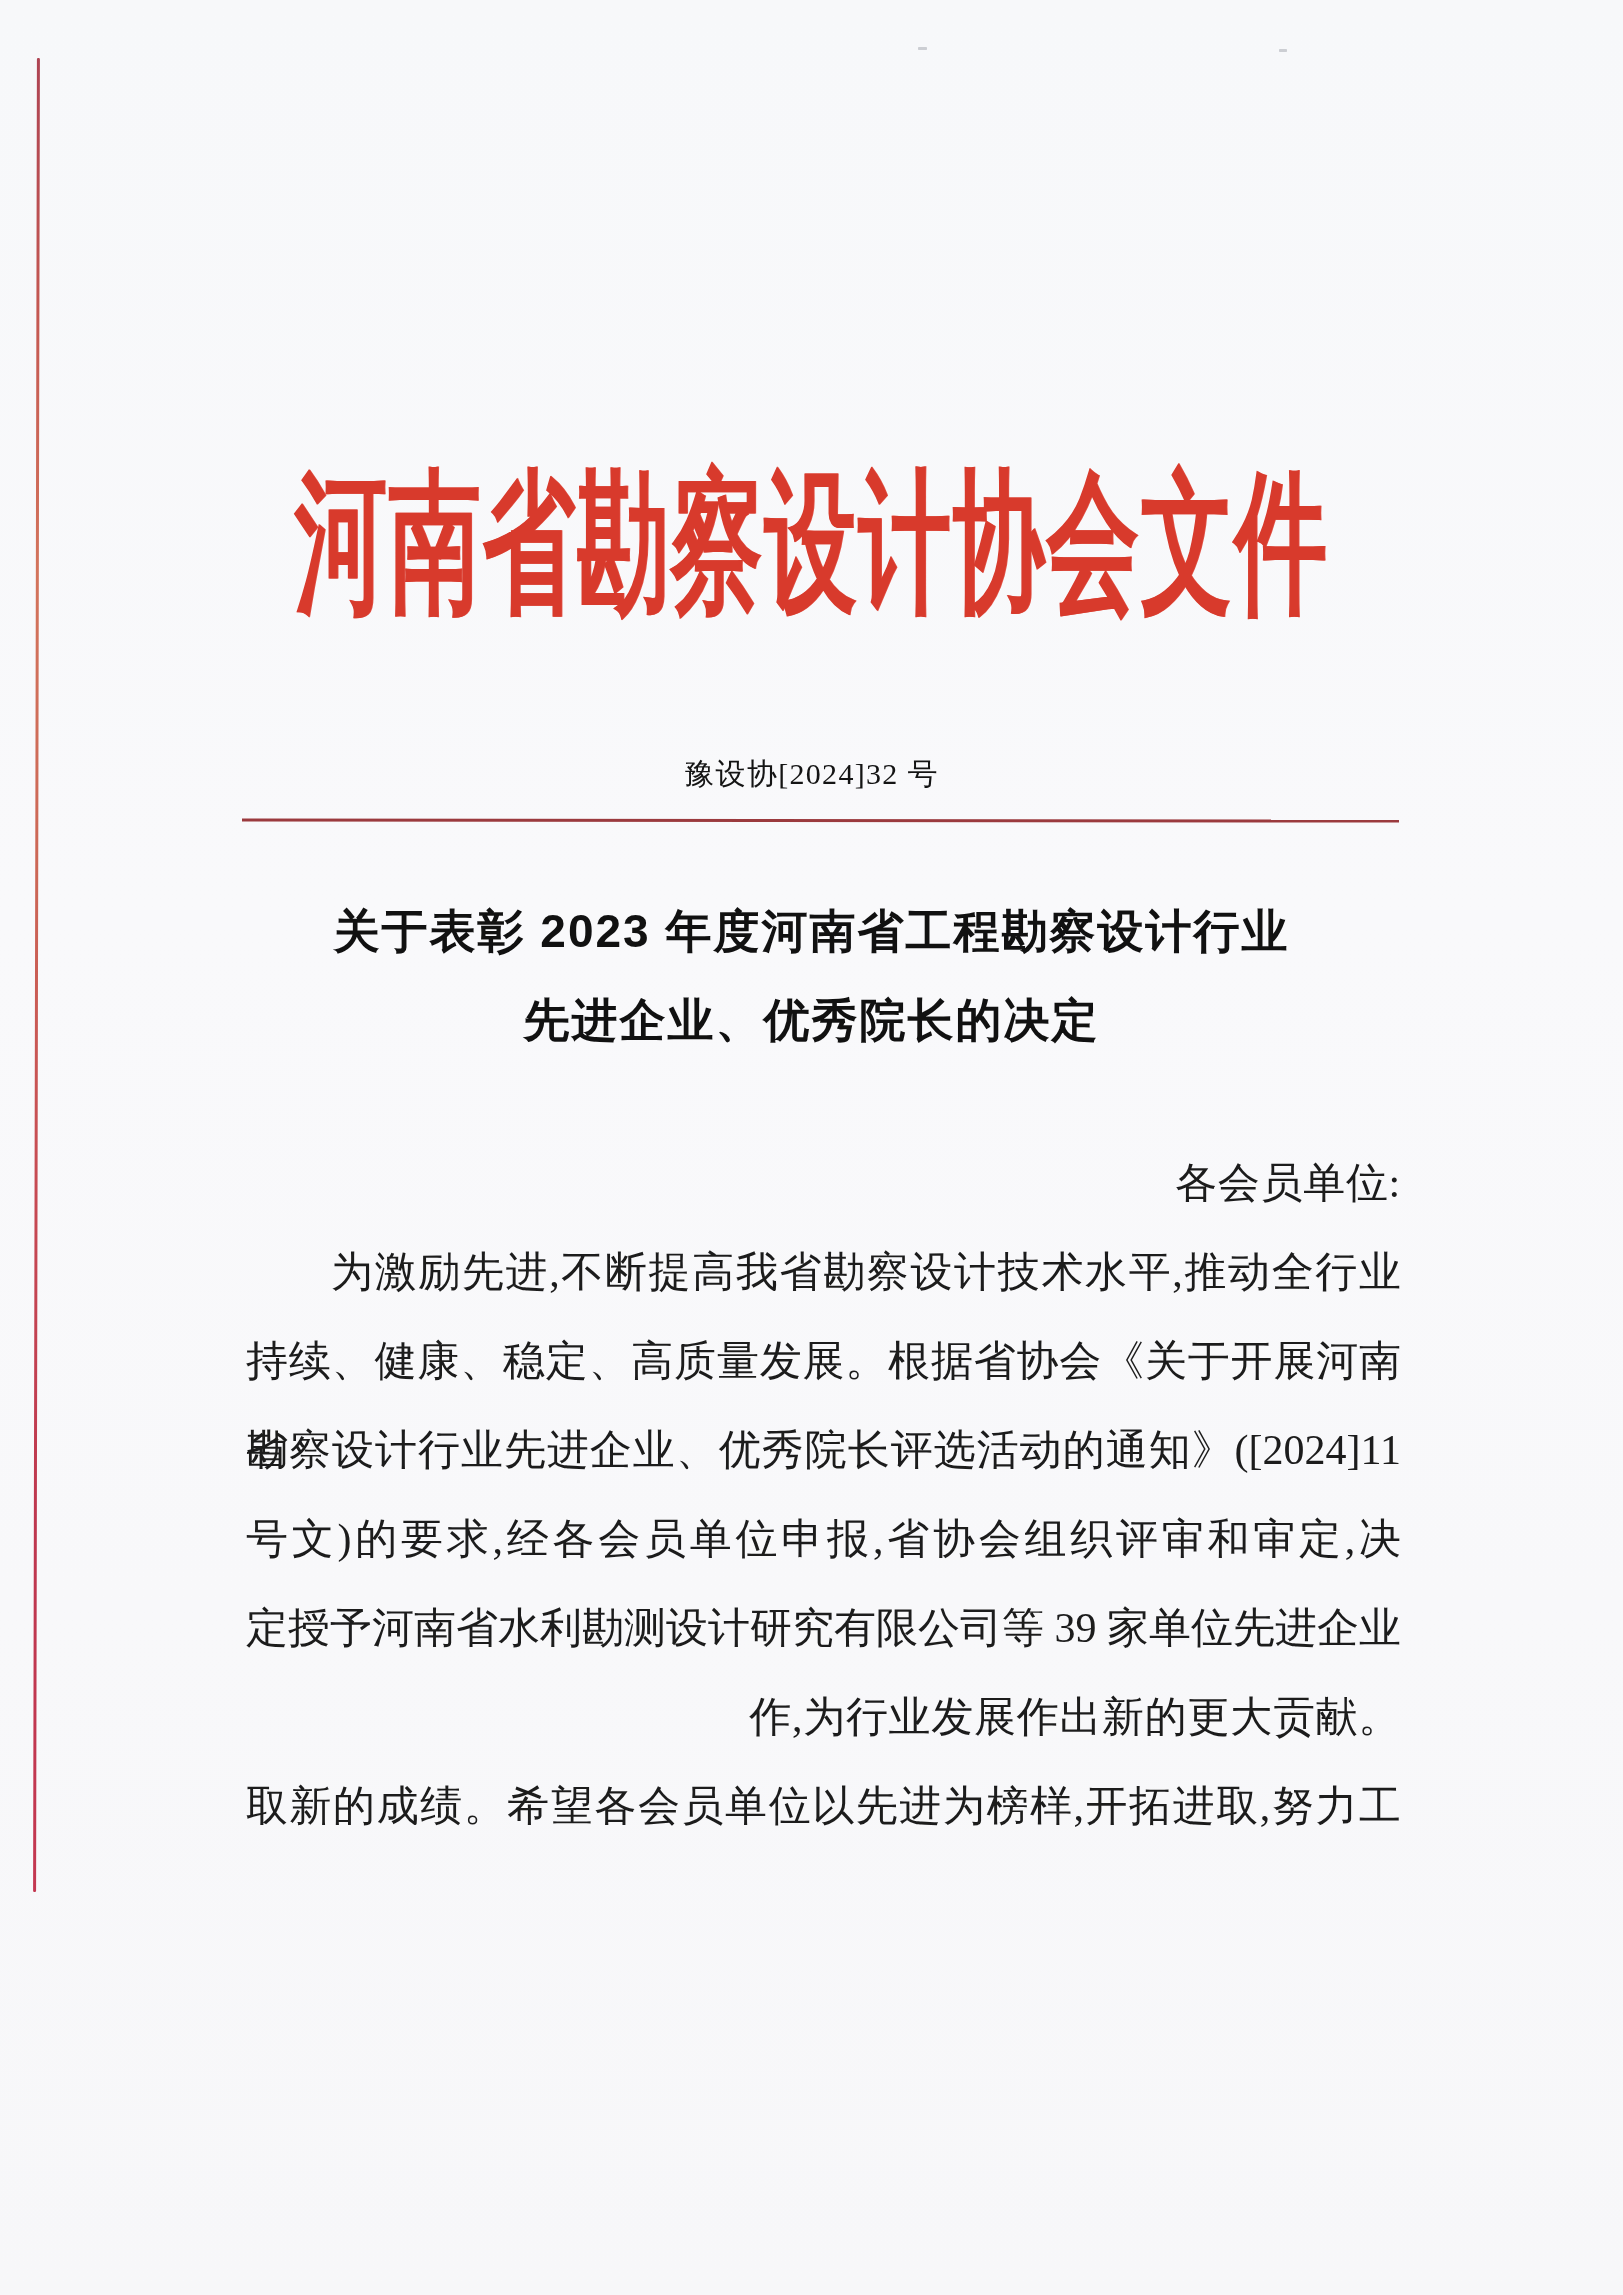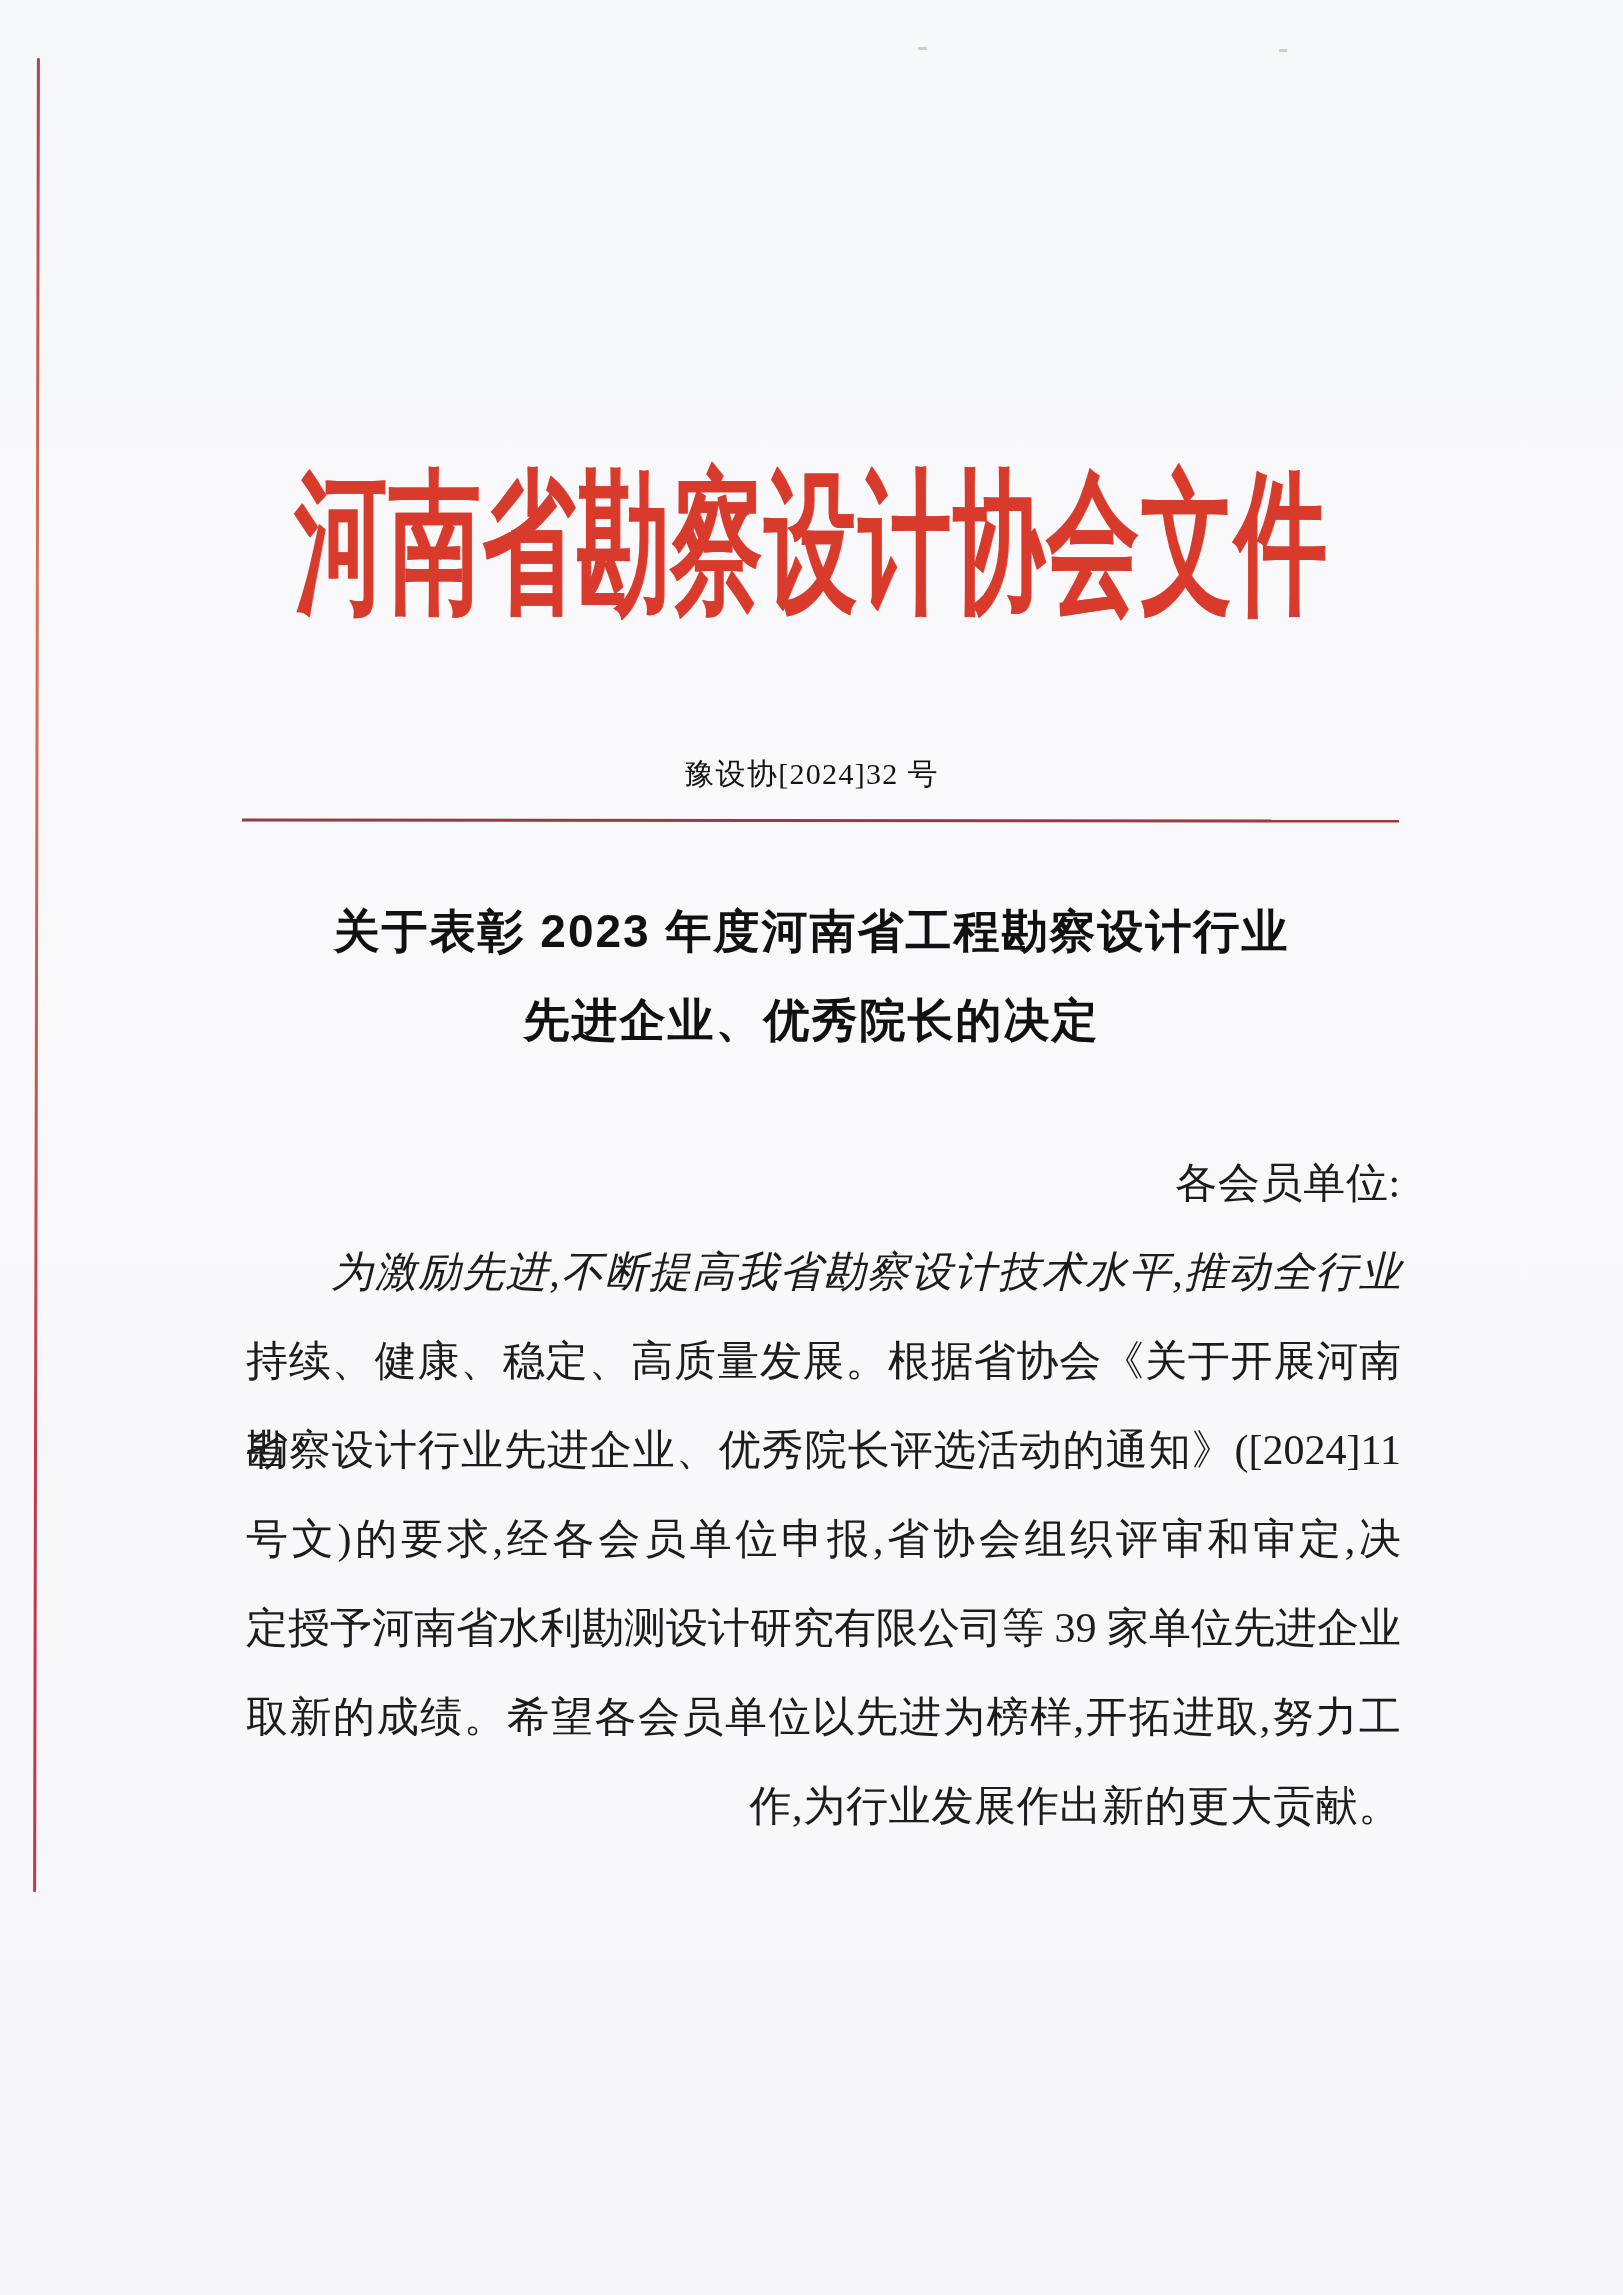--- a/index.html
+++ b/index.html
@@ -106,21 +106,21 @@
       color: #1c1c1c;
     }
     .line { height: 89px; white-space: nowrap; letter-spacing: 0.7px; }
     .line.justify {
       white-space: normal;
       text-align: justify;
       text-align-last: justify;
       text-justify: inter-character;
       letter-spacing: 0;
     }
-    .line.indent { padding-left: 85px; font-style: italic; }
+    .line.indent { padding-left: 85px; }
     .line.left { text-align: right; }
   </style>
 </head>
 <body>
 
 <div class="page">
 
   <div class="edge-line"></div>
   <div class="speck s1"></div>
   <div class="speck s2"></div>
@@ -136,18 +136,18 @@
     <div>先进企业、优秀院长的决定</div>
   </div>
 
   <div class="body-block">
     <div class="line left">各会员单位:</div>
     <div class="line indent justify">为激励先进,不断提高我省勘察设计技术水平,推动全行业</div>
     <div class="line justify">持续、健康、稳定、高质量发展。根据省协会《关于开展河南省</div>
     <div class="line justify">勘察设计行业先进企业、优秀院长评选活动的通知》([2024]11</div>
     <div class="line justify">号文)的要求,经各会员单位申报,省协会组织评审和审定,决</div>
     <div class="line justify">定授予河南省水利勘测设计研究有限公司等 39 家单位先进企业</div>
+    <div class="line left">作,为行业发展作出新的更大贡献。</div>
     <div class="line justify">取新的成绩。希望各会员单位以先进为榜样,开拓进取,努力工</div>
-    <div class="line left">作,为行业发展作出新的更大贡献。</div>
   </div>
 
 </div>
 
 
 </body></html>

